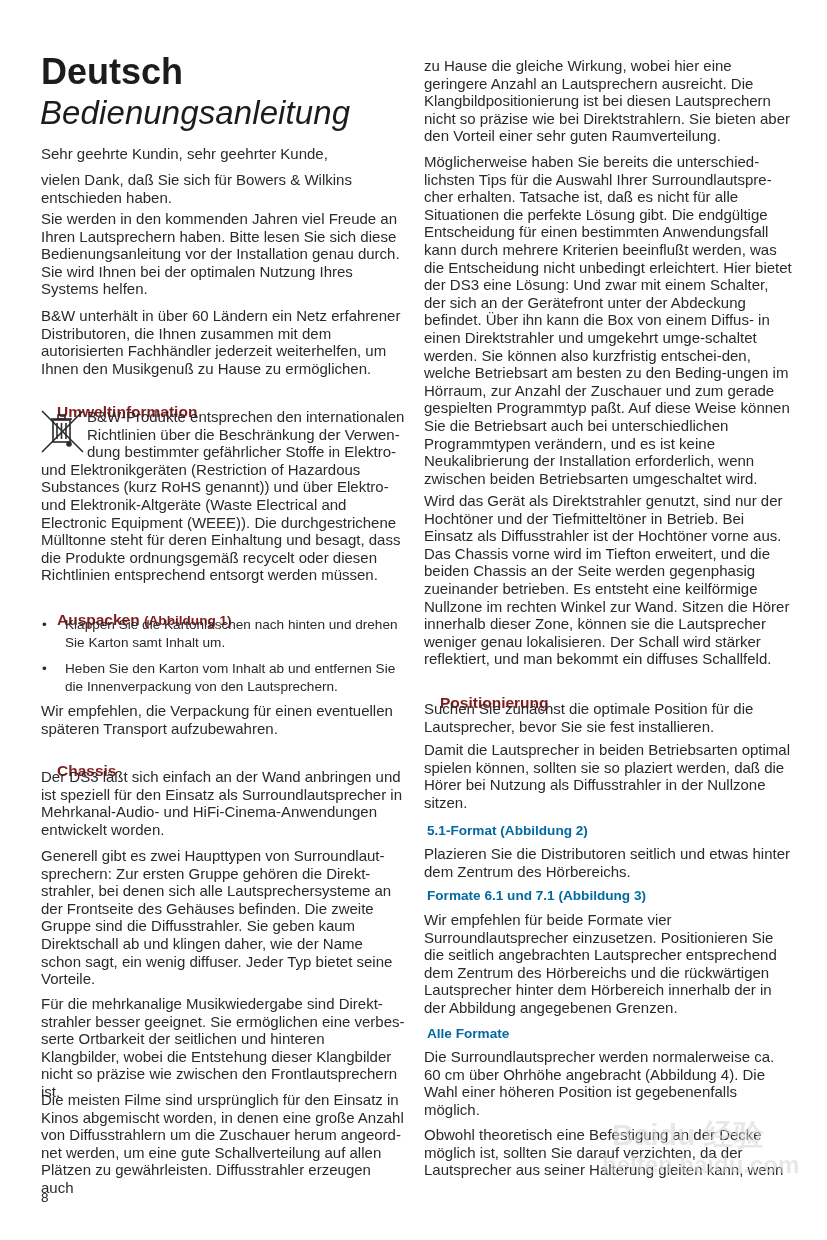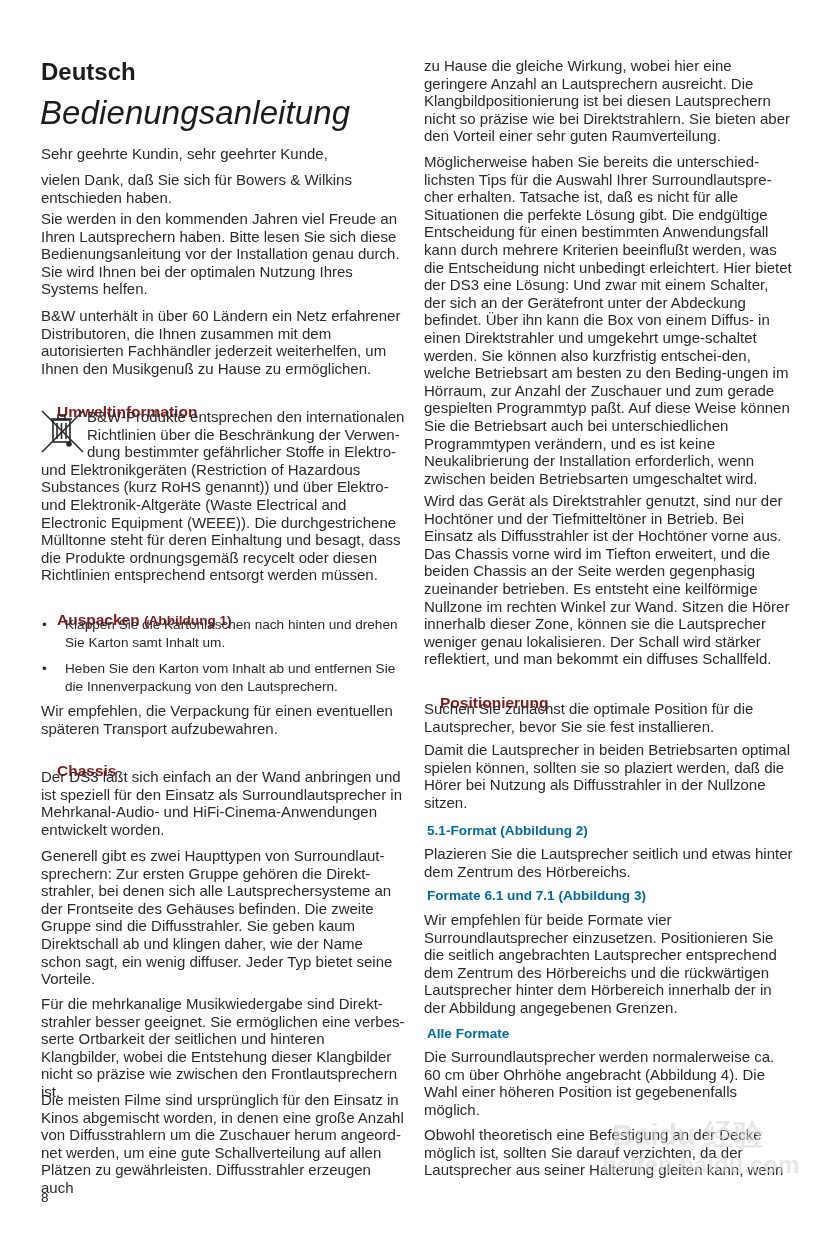--- a/index.html
+++ b/index.html
@@ -6,21 +6,21 @@
   body {
     width: 827px; height: 1240px; position: relative; overflow: hidden;
     font-family: "Liberation Sans", sans-serif; color: #2a2a2a;
   }
   .col { position: absolute; top: 0; }
   .col-left { left: 41px; width: 365px; }
   .col-right { left: 424px; width: 370px; }
   p { margin: 0; font-size: 15px; line-height: 17.6px; }
   .title-bold {
     position: absolute; left: 41px; top: 52px; margin: 0;
-    font-size: 24px; font-weight: bold; color: #1c1c1c; line-height: 40px;
+    font-size: 36px; font-weight: bold; color: #1c1c1c; line-height: 40px;
   }
   .title-light {
     position: absolute; left: 40px; top: 93px; margin: 0;
     font-size: 33px; font-weight: normal; color: #1c1c1c; line-height: 40px; letter-spacing: 0.1px; font-style: italic;
   }
   h2 {
     margin: 16px; font-size: 15.5px; font-weight: bold; color: #7f1d1d; line-height: 20px;
   }
   h3 {
     margin: 3px; font-size: 13.6px; font-weight: bold; color: #0369a1; line-height: 18px;
@@ -93,21 +93,21 @@
 <div class="col col-right">
   <p class="abs" style="top:57px">zu Hause die gleiche Wirkung, wobei hier eine geringere Anzahl an Lautsprechern ausreicht. Die Klangbildpositionierung ist bei diesen Lautsprechern nicht so präzise wie bei Direktstrahlern. Sie bieten aber den Vorteil einer sehr guten Raumverteilung.</p>
   <p class="abs" style="top:153px">Möglicherweise haben Sie bereits die unterschied-lichsten Tips für die Auswahl Ihrer Surroundlautspre-cher erhalten. Tatsache ist, daß es nicht für alle Situationen die perfekte Lösung gibt. Die endgültige Entscheidung für einen bestimmten Anwendungsfall kann durch mehrere Kriterien beeinflußt werden, was die Entscheidung nicht unbedingt erleichtert. Hier bietet der DS3 eine Lösung: Und zwar mit einem Schalter, der sich an der Gerätefront unter der Abdeckung befindet. Über ihn kann die Box von einem Diffus- in einen Direktstrahler und umgekehrt umge-schaltet werden. Sie können also kurzfristig entschei-den, welche Betriebsart am besten zu den Beding-ungen im Hörraum, zur Anzahl der Zuschauer und zum gerade gespielten Programmtyp paßt. Auf diese Weise können Sie die Betriebsart auch bei unterschiedlichen Programmtypen verändern, und es ist keine Neukalibrierung der Installation erforderlich, wenn zwischen beiden Betriebsarten umgeschaltet wird.</p>
   <p class="abs" style="top:492px">Wird das Gerät als Direktstrahler genutzt, sind nur der Hochtöner und der Tiefmitteltöner in Betrieb. Bei Einsatz als Diffusstrahler ist der Hochtöner vorne aus. Das Chassis vorne wird im Tiefton erweitert, und die beiden Chassis an der Seite werden gegenphasig zueinander betrieben. Es entsteht eine keilförmige Nullzone im rechten Winkel zur Wand. Sitzen die Hörer innerhalb dieser Zone, können sie die Lautsprecher weniger genau lokalisieren. Der Schall wird stärker reflektiert, und man bekommt ein diffuses Schallfeld.</p>
 
   <h2 class="abs" style="top:677px">Positionierung</h2>
   <p class="abs" style="top:700px">Suchen Sie zunächst die optimale Position für die Lautsprecher, bevor Sie sie fest installieren.</p>
   <p class="abs" style="top:741px">Damit die Lautsprecher in beiden Betriebsarten optimal spielen können, sollten sie so plaziert werden, daß die Hörer bei Nutzung als Diffusstrahler in der Nullzone sitzen.</p>
 
   <h3 class="abs" style="top:819px"><span>5.1-Format</span> <span class="sub">(Abbildung 2)</span></h3>
-  <p class="abs" style="top:845px">Plazieren Sie die Lautsprecher seitlich und etwas hinter dem Zentrum des Hörbereichs.</p>
+  <p class="abs" style="top:845px">Plazieren Sie die Distributoren seitlich und etwas hinter dem Zentrum des Hörbereichs.</p>
 
   <h3 class="abs" style="top:884px"><span>Formate 6.1 und 7.1</span> <span class="sub">(Abbildung 3)</span></h3>
   <p class="abs" style="top:911px">Wir empfehlen für beide Formate vier Surroundlautsprecher einzusetzen. Positionieren Sie die seitlich angebrachten Lautsprecher entsprechend dem Zentrum des Hörbereichs und die rückwärtigen Lautsprecher hinter dem Hörbereich innerhalb der in der Abbildung angegebenen Grenzen.</p>
 
   <h3 class="abs" style="top:1022px">Alle Formate</h3>
   <p class="abs" style="top:1048px">Die Surroundlautsprecher werden normalerweise ca. 60 cm über Ohrhöhe angebracht (Abbildung 4). Die Wahl einer höheren Position ist gegebenenfalls möglich.</p>
   <p class="abs" style="top:1126px">Obwohl theoretisch eine Befestigung an der Decke möglich ist, sollten Sie darauf verzichten, da der Lautsprecher aus seiner Halterung gleiten kann, wenn</p>
 </div>
 
 <div class="page-num">8</div>

